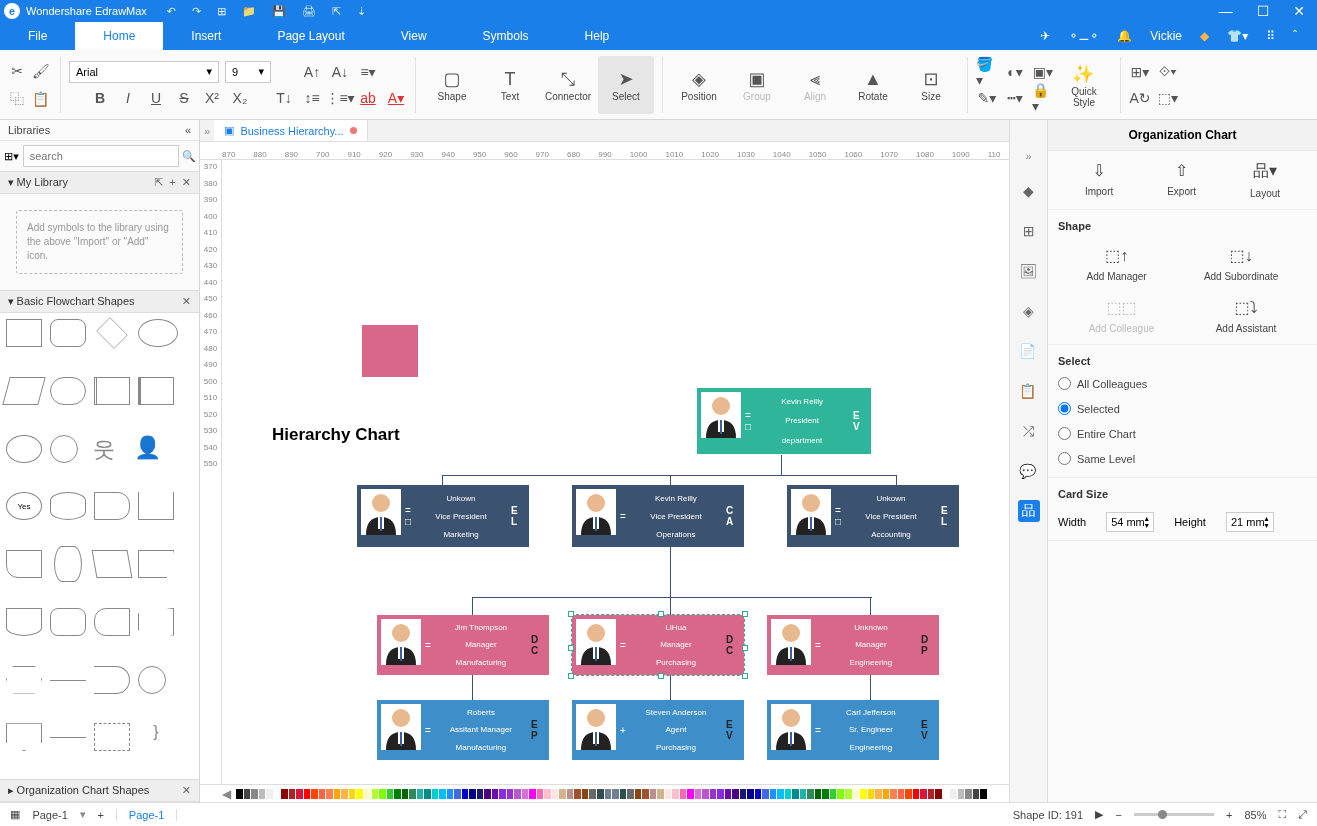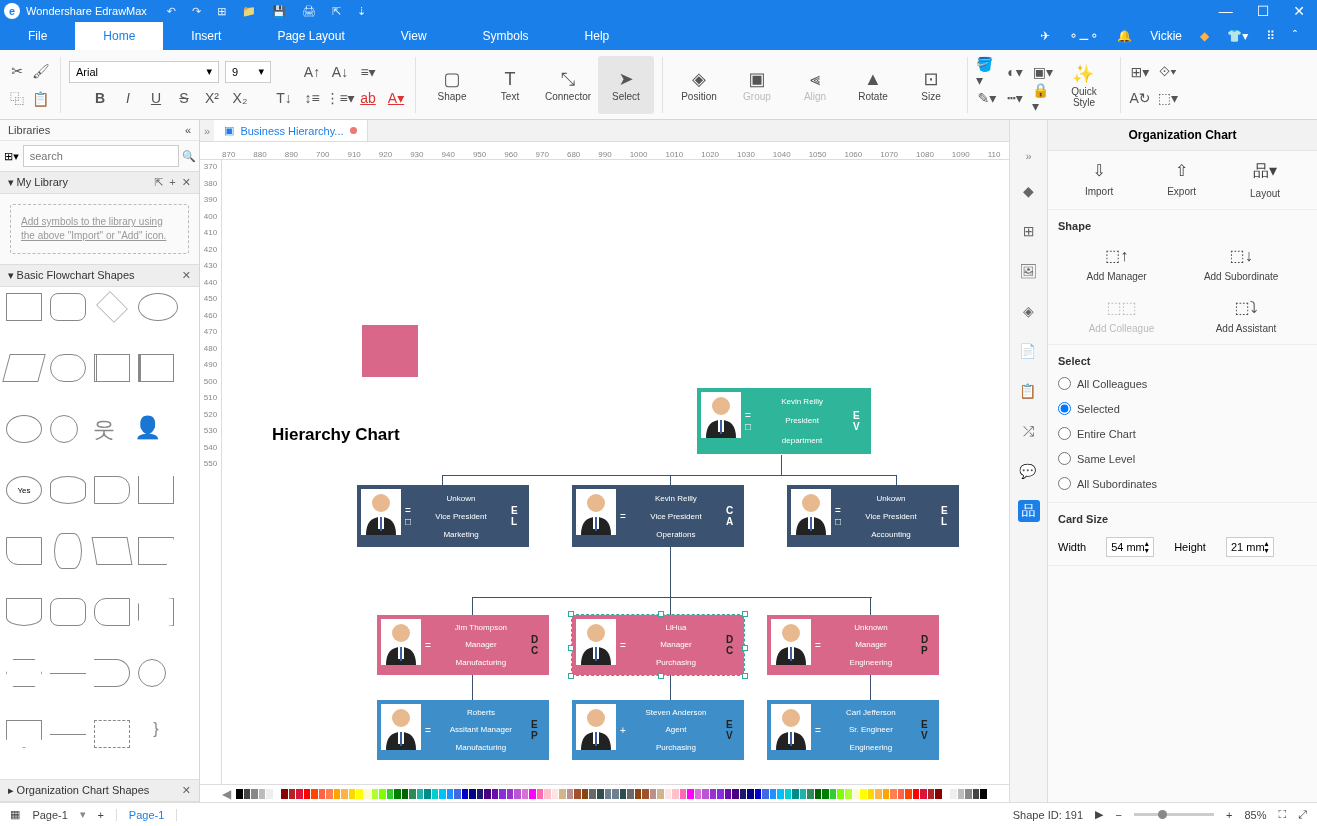--- a/index.html
+++ b/index.html
@@ -33,21 +33,21 @@
 .ribbon .icn { width: 22px; height: 22px; display: flex; align-items: center; justify-content: center; color: #555; cursor: pointer; font-size: 14px; }
 
 
 .main { display: flex; height: 682px; }
 .left { width: 200px; border-right: 1px solid #d6d6d6; display: flex; flex-direction: column; background: #fafafa; }
 .left .hdr { display: flex; align-items: center; justify-content: space-between; padding: 4px 8px; font-size: 11px; color: #444; border-bottom: 1px solid #e6e6e6; }
 .left .search { display: flex; align-items: center; padding: 4px; gap: 4px; }
 .left .search input { flex: 1; height: 22px; border: 1px solid #ccc; padding: 0 6px; font-size: 11px; }
 .left .panelhdr { background: #eee; padding: 4px 8px; font-size: 11px; color: #333; display: flex; align-items: center; justify-content: space-between; border-top: 1px solid #ddd; border-bottom: 1px solid #ddd;}
 .left .panelhdr .icons { display: flex; gap: 6px; color: #666; }
-.left .hint { margin: 10px; padding: 10px; border: 1px dashed #bbb; color: #999; font-size: 10px; line-height: 1.4; border-radius: 3px; text-decoration: underline;}
+.left .hint { margin: 16px; padding: 10px; border: 1px dashed #bbb; color: #999; font-size: 10px; line-height: 1.4; border-radius: 3px;}
 .left .shapes { padding: 6px; display: flex; flex-wrap: wrap; gap: 8px; overflow-y: auto; flex: 1; background: #fff; }
 .left .shape { width: 36px; height: 28px; border: 1px solid #888; background: #fff; }
 .shape.oval { border-radius: 50%; }
 .shape.rounded { border-radius: 8px; }
 .shape.diamond { transform: rotate(45deg) scale(0.7); }
 .shape.line { border: none; border-top: 1px solid #888; height: 1px; margin-top: 14px; }
 .shape.hex { clip-path: polygon(20% 0, 80% 0, 100% 50%, 80% 100%, 20% 100%, 0 50%); }
 .shape.para { transform: skewX(-15deg); }
 .shape.person { border: none; font-size: 22px; text-align: center; color: #888;}
 
@@ -773,24 +773,20 @@
         <span>Selected</span>
       </label>
     <label>
         <input type="radio" name="sel" style="">
         <span>Entire Chart</span>
       </label>
     <label>
         <input type="radio" name="sel" style="">
         <span>Same Level</span>
       </label>
-    <label>
-        <input type="radio" name="sel" style="">
-        <span>All Subordinates</span>
-      </label>
     <div style="border-top:1px solid #eee;margin-top:6px"></div>
     <h4>Card Size</h4>
     <div class="size-row">
       <span>Width</span>
       <span class="numin">
           <span>54 mm</span>
           <span style="font-size:8px;line-height:7px">▴<br>▾</span>
         </span>
       <span>Height</span>
       <span class="numin">

